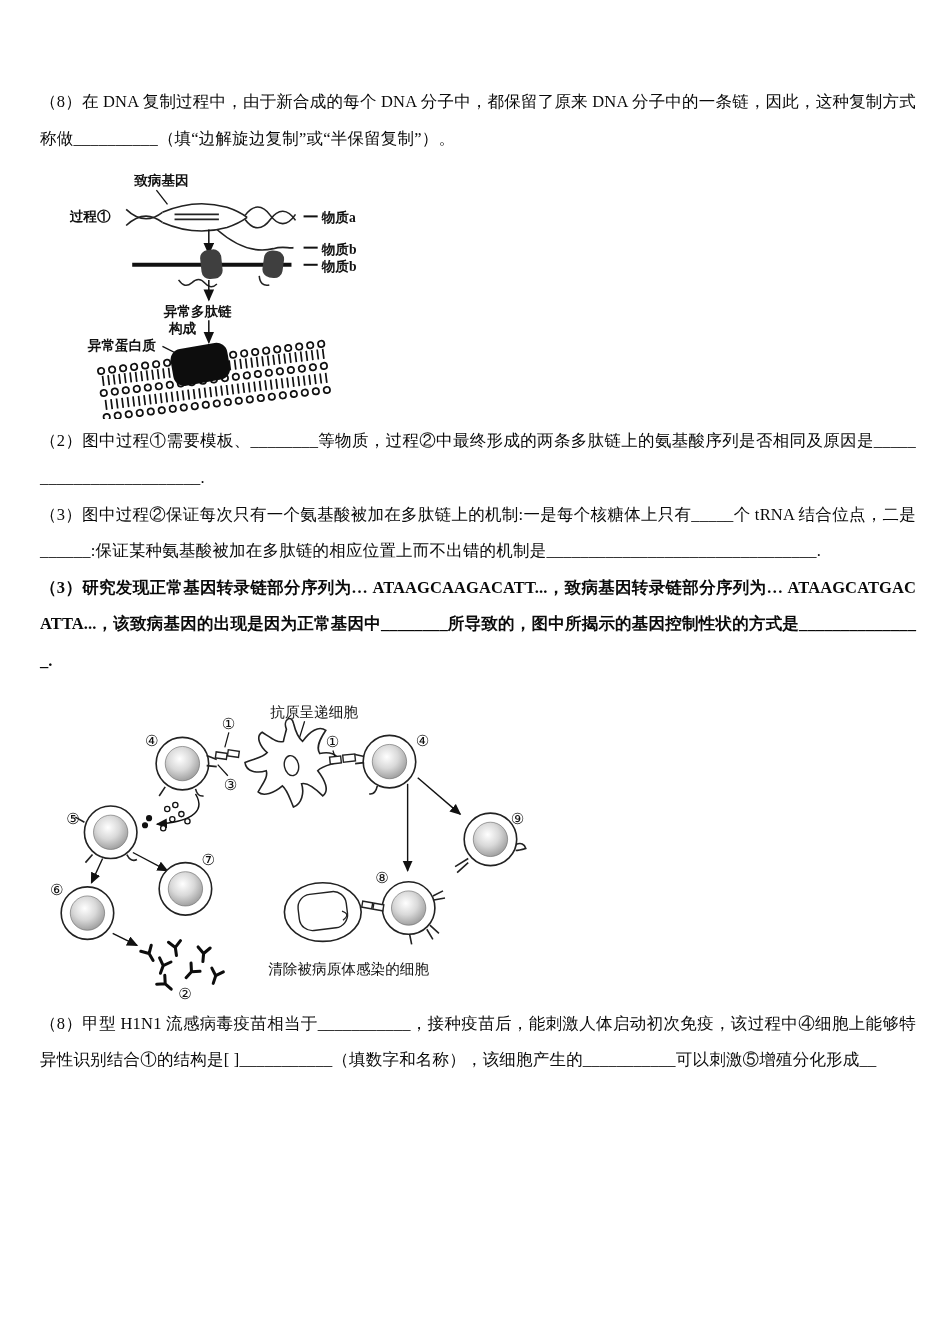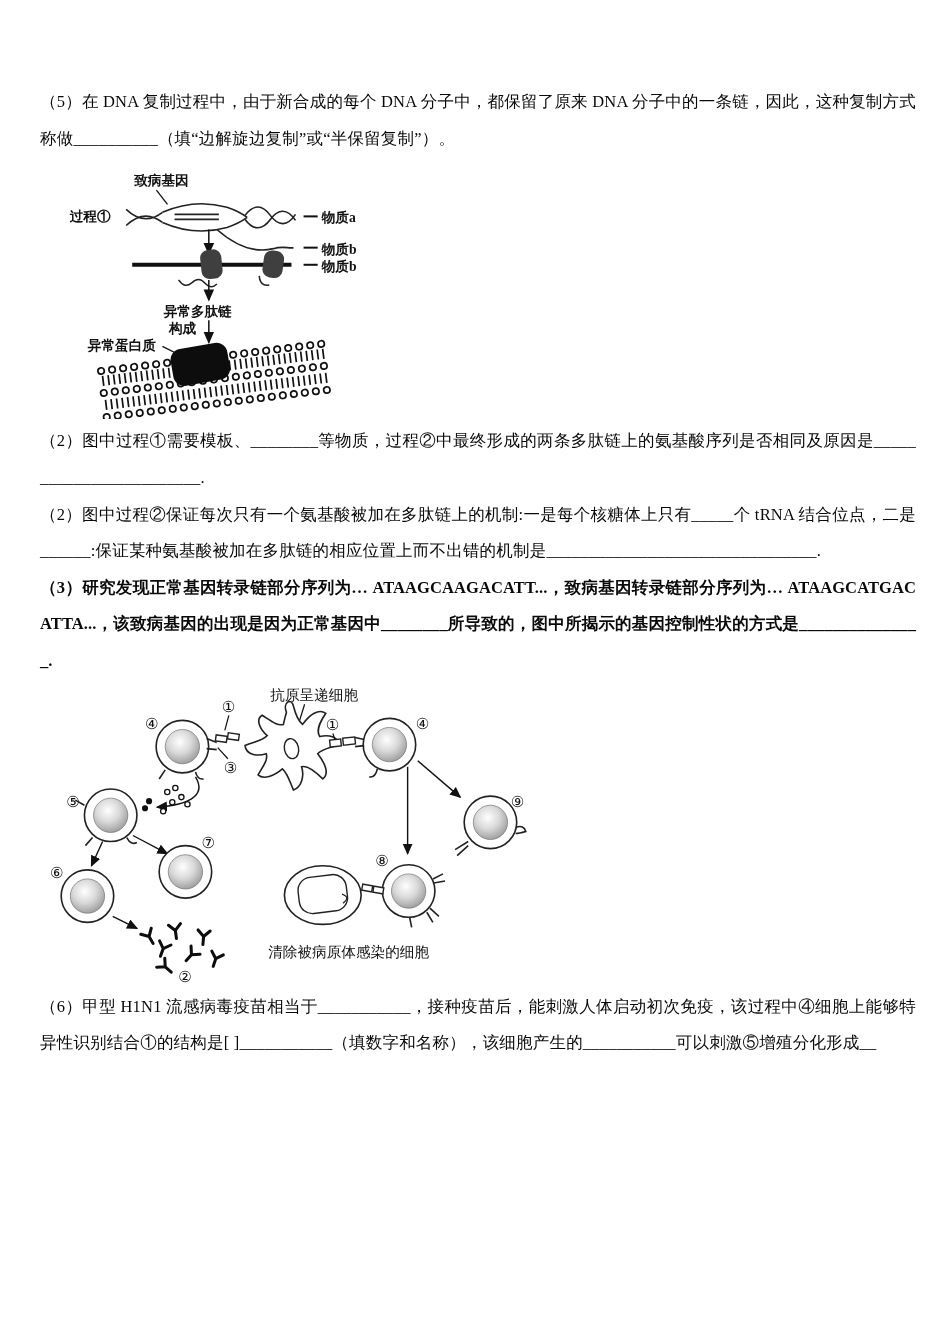--- a/index.html
+++ b/index.html
@@ -9,33 +9,33 @@
     color:#0a0a0a;
   }
   .doc{position:absolute;left:40px;top:84px;width:876px;}
   .para{
     font-size:16.5px;line-height:2.22;text-align:justify;
     margin:0;word-break:break-all;letter-spacing:0.2px;
   }
   .para.seq{letter-spacing:0.1px;font-weight:bold;}
   .figure{display:block;}
   .fig1{margin:10px 0 4px 22px;}
-  .fig2{margin:4px 0 2px 4px;text-align:center;}
+  .fig2{margin:21px 0 2px 4px;text-align:center;}
   svg{display:block;}
   svg text{font-family:"Liberation Serif","DejaVu Serif",serif;fill:#111;}
   .lbl{font-size:13.5px;font-weight:bold;}
   .lbl2{font-size:14.5px;}
   .num{font-size:15px;}
 </style>
 </head>
 <body>
 
 <div class="doc">
 
-  <p class="para">（5）在 DNA 复制过程中，由于新合成的每个 DNA 分子中，都保留了原来 DNA 分子中的一条链，因此，这种复制方式称做__________（填“边解旋边复制”或“半保留复制”）。</p>
+  <p class="para">（8）在 DNA 复制过程中，由于新合成的每个 DNA 分子中，都保留了原来 DNA 分子中的一条链，因此，这种复制方式称做__________（填“边解旋边复制”或“半保留复制”）。</p>
 
 
   <div class="figure fig1">
     <svg width="340" height="252" viewBox="0 0 330 250">
       <defs>
         <marker id="m1" markerWidth="9" markerHeight="8" refX="7" refY="3.5" orient="auto">
           <path d="M0,0 L8,3.5 L0,7 z" fill="#111"></path>
         </marker>
       </defs>
 
@@ -96,21 +96,21 @@
           <line x1="2" y1="37" x2="225" y2="37" stroke-width="10" stroke-dasharray="1.7 3.8"></line>
           <line x1="2" y1="49" x2="225" y2="49" stroke-width="8" stroke-linecap="round" stroke-dasharray="0 11"></line>
           <line x1="2" y1="49" x2="225" y2="49" stroke="#fff" stroke-width="4.6" stroke-linecap="round" stroke-dasharray="0 11"></line>
         </g>
         <rect x="72" y="-10" width="57" height="37" rx="11" fill="#0d0d0d" transform="rotate(-3 100 8)"></rect>
       </g>
     </svg>
   </div>
 
   <p class="para">（2）图中过程①需要模板、________等物质，过程②中最终形成的两条多肽链上的氨基酸序列是否相同及原因是________________________.</p>
-  <p class="para">（2）图中过程②保证每次只有一个氨基酸被加在多肽链上的机制:一是每个核糖体上只有_____个 tRNA 结合位点，二是______:保证某种氨基酸被加在多肽链的相应位置上而不出错的机制是________________________________.</p>
+  <p class="para">（3）图中过程②保证每次只有一个氨基酸被加在多肽链上的机制:一是每个核糖体上只有_____个 tRNA 结合位点，二是______:保证某种氨基酸被加在多肽链的相应位置上而不出错的机制是________________________________.</p>
   <p class="para seq">（3）研究发现正常基因转录链部分序列为… ATAAGCAAGACATT...，致病基因转录链部分序列为… ATAAGCATGACATTA...，该致病基因的出现是因为正常基因中________所导致的，图中所揭示的基因控制性状的方式是_______________.</p>
 
 
   <div class="figure fig2">
     <svg width="500" height="303" viewBox="0 0 495 300">
       <defs>
         <marker id="m2" markerWidth="9" markerHeight="8" refX="7" refY="3.5" orient="auto">
           <path d="M0,0 L8,3.5 L0,7 z" fill="#111"></path>
         </marker>
         <radialGradient id="ball" cx="0.42" cy="0.36" r="0.75">
@@ -211,15 +211,15 @@
       <path d="M295,208 q9,3 1,9" stroke="#222" stroke-width="1.3" fill="none"></path>
       <g stroke="#222" stroke-width="1.4" fill="#fff">
         <rect x="315" y="199" width="10" height="6" transform="rotate(10 320 202)"></rect>
         <rect x="326" y="201" width="10" height="6" transform="rotate(10 331 204)"></rect>
       </g>
 
       <text class="lbl2" x="222" y="270">清除被病原体感染的细胞</text>
     </svg>
   </div>
 
-  <p class="para">（6）甲型 H1N1 流感病毒疫苗相当于___________，接种疫苗后，能刺激人体启动初次免疫，该过程中④细胞上能够特异性识别结合①的结构是[  ]___________（填数字和名称），该细胞产生的___________可以刺激⑤增殖分化形成__</p>
+  <p class="para">（8）甲型 H1N1 流感病毒疫苗相当于___________，接种疫苗后，能刺激人体启动初次免疫，该过程中④细胞上能够特异性识别结合①的结构是[  ]___________（填数字和名称），该细胞产生的___________可以刺激⑤增殖分化形成__</p>
 
 </div>
 
 </body></html>

